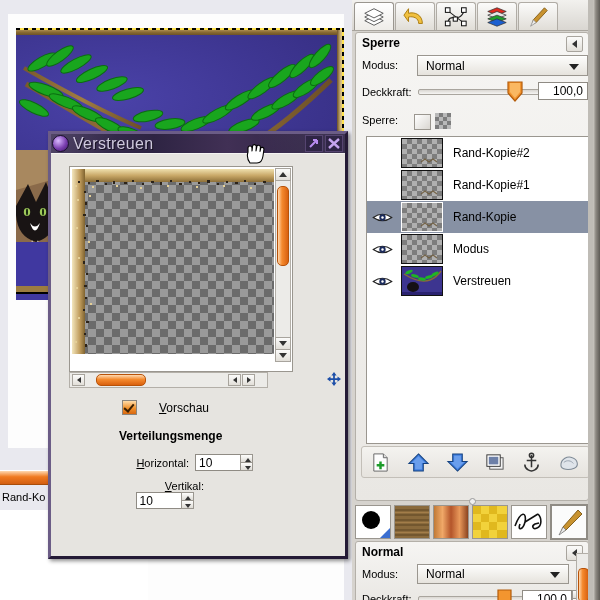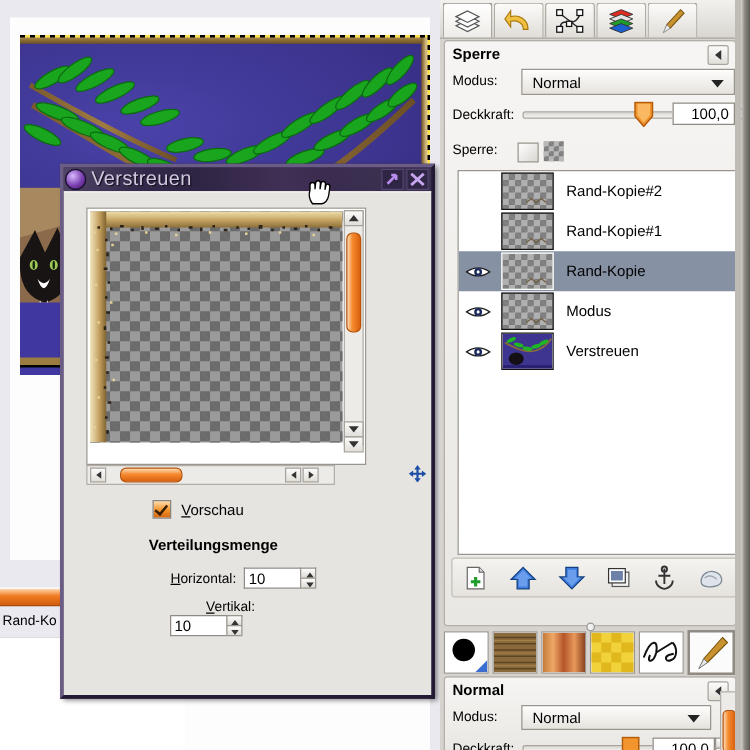--- a/index.html
+++ b/index.html
@@ -73,21 +73,21 @@
        background-size:16px 16px;background-position:0 0,8px 8px;}
   #prev-vscroll{position:absolute;right:1px;top:2px;width:14px;height:185px;background:#ecebe8;border:1px solid #b3afa8;}
   #prev-vthumb{position:absolute;left:1px;top:16px;width:10px;height:78px;border-radius:5px;
        background:linear-gradient(90deg,#ffd9b0,#f58a2e 40%,#d9610f);border:1px solid #b85208;}
   #prev-hscroll{position:absolute;left:18px;top:218px;width:197px;height:14px;background:#ecebe8;border:1px solid #b3afa8;}
   #prev-hthumb{position:absolute;left:26px;top:1px;width:48px;height:10px;border-radius:5px;
        background:linear-gradient(180deg,#ffd9b0,#f58a2e 45%,#d9610f);border:1px solid #b85208;}
   #nav-move{position:absolute;left:276px;top:218px;width:14px;height:14px;}
 
   
-  #chk-vorschau{position:absolute;left:71px;top:246px;display:flex;align-items:center;gap:8px;}
+  #chk-vorschau{position:absolute;left:71px;top:246px;display:flex;align-items:center;gap:22px;}
   .checkbox{width:13px;height:13px;border:1px solid #8a857d;
        background:linear-gradient(180deg,#ffdca8,#f1922d 55%,#d9670f);position:relative;}
   .checkbox:after{content:"";position:absolute;left:3px;top:1px;width:4px;height:8px;
        border:solid #3a1f00;border-width:0 2px 2px 0;transform:rotate(40deg);}
   #grp-title{position:absolute;left:68px;top:275px;font-weight:bold;font-size:12px;}
   .frow{position:absolute;display:flex;align-items:center;}
   .flabel{width:85px;text-align:right;padding-right:6px;font-size:11px;}
   .spin{display:flex;align-items:stretch;}
   .spin input{width:45px;height:17px;border:1px solid #8f8b84;border-right:none;background:#fff;
        font-family:"Liberation Sans",sans-serif;font-size:12px;padding:0 3px;box-sizing:border-box;outline:none;}

